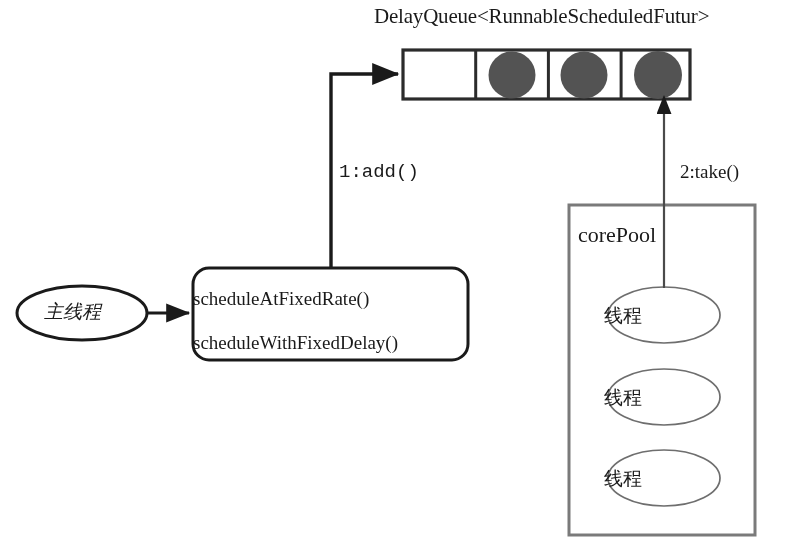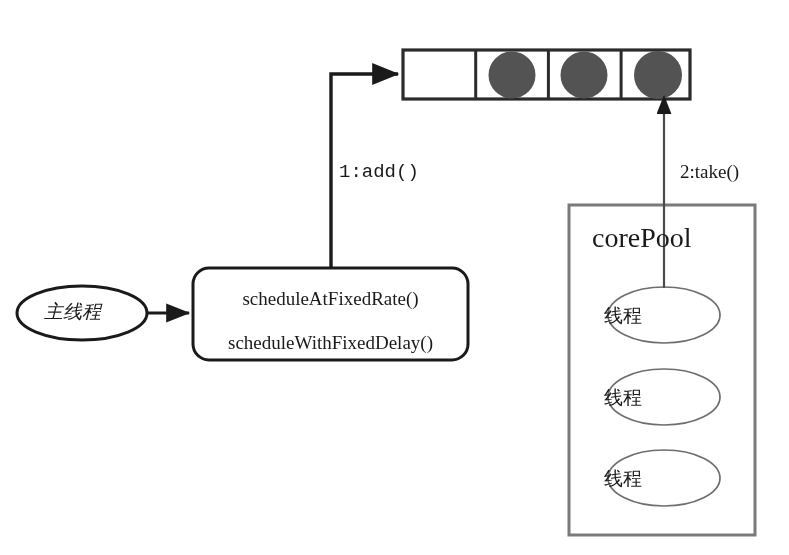--- a/index.html
+++ b/index.html
@@ -40,36 +40,35 @@
     font-size: 19px;
     font-family: Liberation Mono, monospace;
   }
   #label-take {
     left: 680px;
     top: 138px;
     font-size: 19px;
     margin-top: 23px;
   }
   #label-corepool {
-    left: 592px;
+    left: 578px;
     top: 222px;
-    font-size: 28px;
+    font-size: 22px;
   }
   #label-main-thread {
     left: 44px;
     top: 299px;
     font-size: 19px;
     font-family: "DejaVu Sans", sans-serif;
     font-style: italic;
   }
   .method-line {
     position: absolute;
     left: 193px;
     width: 275px;
-    text-align: center;
     font-size: 19px;
     color: #1a1a1a;
   }
   #method-0 { top: 288px; }
   #method-1 { top: 332px; }
   .pool-thread-label {
     position: absolute;
     width: 120px;
     text-align: left;
     font-size: 19px;
@@ -118,20 +117,21 @@
 
     <rect x="569" y="205" width="186" height="330" fill="#ffffff" stroke="#7a7a7a" stroke-width="3"></rect>
 
     <ellipse cx="664" cy="315" rx="56" ry="28" fill="#ffffff" stroke="#6e6e6e" stroke-width="1.7"></ellipse>
     <ellipse cx="664" cy="397" rx="56" ry="28" fill="#ffffff" stroke="#6e6e6e" stroke-width="1.7"></ellipse>
     <ellipse cx="664" cy="478" rx="56" ry="28" fill="#ffffff" stroke="#6e6e6e" stroke-width="1.7"></ellipse>
 
     <line x1="664" y1="288" x2="664" y2="96" stroke="#4a4a4a" stroke-width="2.2" marker-end="url(#arrowhead-thin)"></line>
   </svg>
 
+  <div class="lbl" id="queue-title">DelayQueue&lt;RunnableScheduledFutur&gt;</div>
 
   <div class="lbl" id="label-add">1:add()</div>
 
   <div class="lbl" id="label-take">2:take()</div>
 
   <div class="lbl" id="label-corepool">corePool</div>
 
   <div class="lbl" id="label-main-thread">主线程</div>
 
   <div class="method-line" id="method-0">scheduleAtFixedRate()</div>

